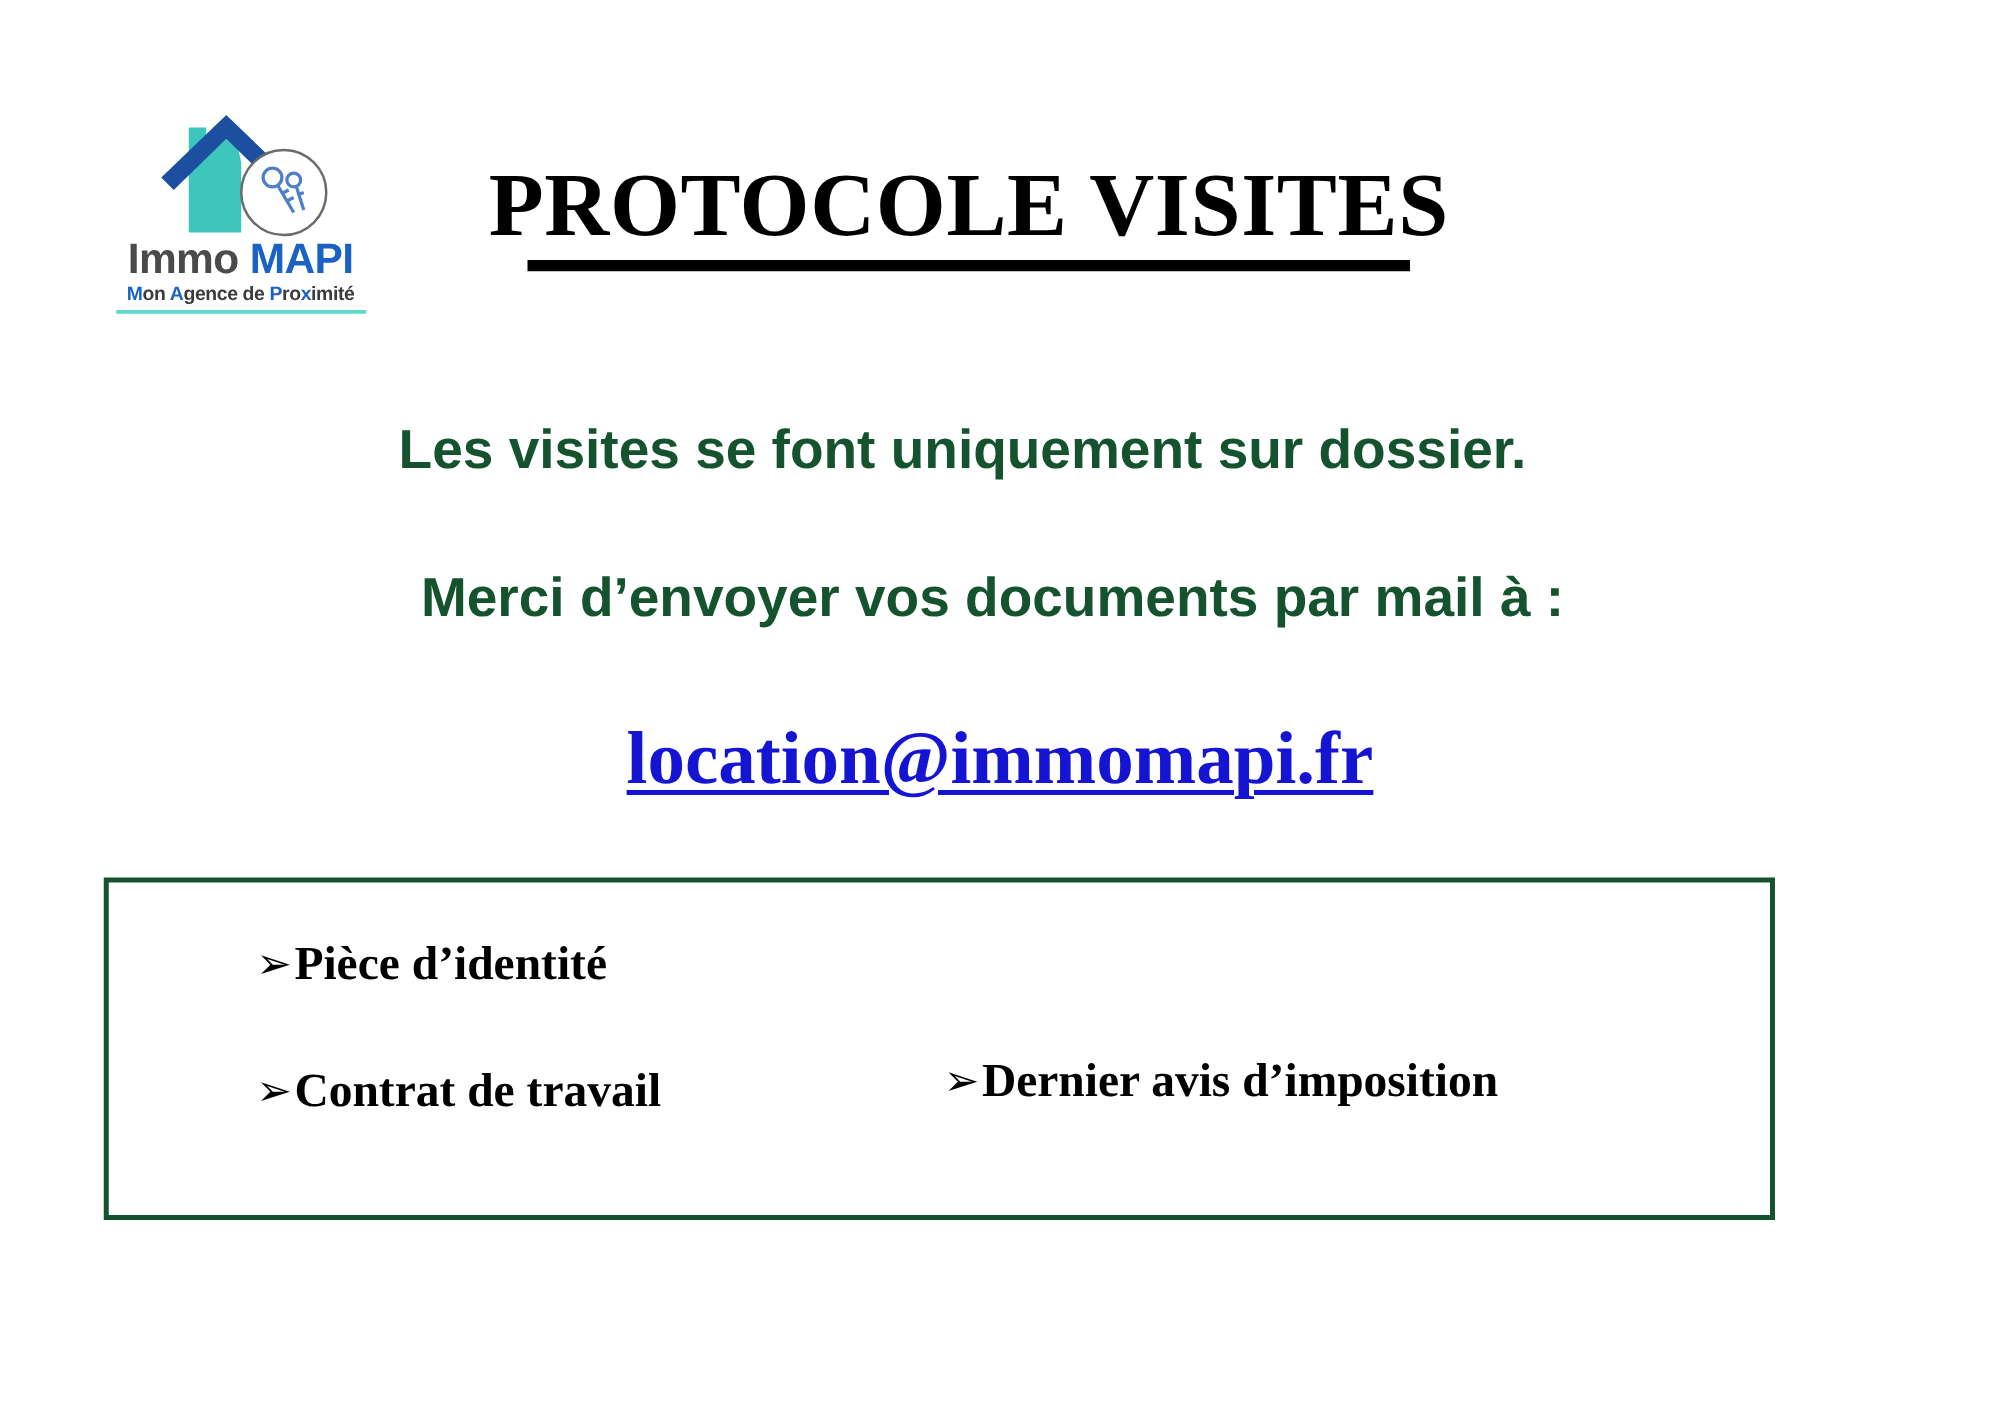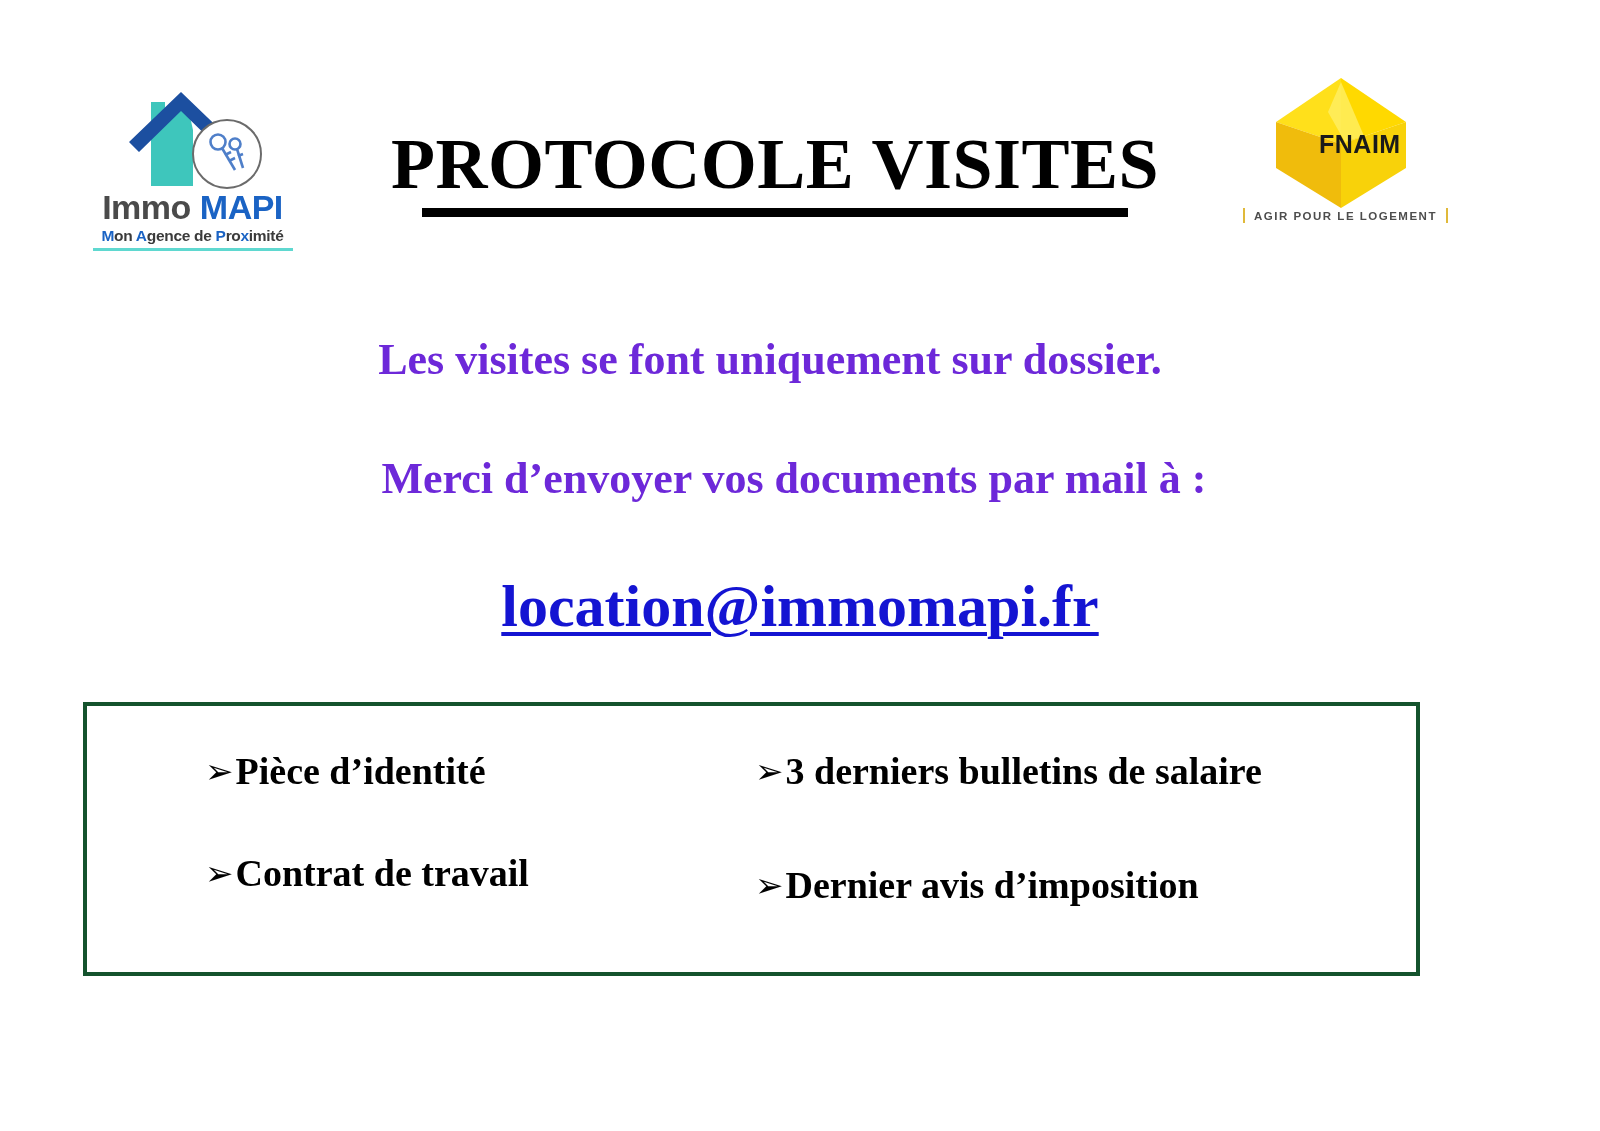--- a/index.html
+++ b/index.html
@@ -146,25 +146,25 @@
   }
   .fnaim-bar.left { margin-right: 9px; }
   .fnaim-bar.right { margin-left: 9px; }
 
   
   .body-line {
     position: absolute;
     left: 0;
     width: 1540px;
     text-align: center;
-    font-family: Liberation Serif, serif;
+    font-family: Liberation Sans, sans-serif;
     font-weight: bold;
     font-size: 44px;
     line-height: 1;
-    color: #6d28d9;
+    color: #14532d;
     white-space: nowrap;
   }
   #line-visites { top: 338px; }
   #line-merci   { top: 457px; padding-left: 24px; }
 
   #email-line {
     position: absolute;
     left: 0;
     top: 576px;
     width: 1600px;
@@ -213,21 +213,21 @@
   .doc-bullet {
     font-family: "DejaVu Sans", sans-serif;
     font-size: 34px;
     font-weight: normal;
     margin-right: 2px;
     vertical-align: 1px;
   }
   #doc-0 { left: 118px; top: 46px; }
   #doc-1 { left: 118px; top: 148px; }
   #doc-2 { left: 668px; top: 46px; }
-  #doc-3 { left: 668px; top: 160px; }
+  #doc-3 { left: 668px; top: 140px; }
 </style>
 </head>
 <body>
 
 <div id="header">
 
   <div id="logo-immomapi">
     <div id="immomapi-mark">
       <svg width="215" height="112" viewBox="0 0 215 112">
 
@@ -253,60 +253,39 @@
     <div id="immomapi-wordmark"><span class="wm-immo">Immo</span> <span class="wm-mapi">MAPI</span></div>
     <div id="immomapi-tagline"><span class="tg-b">M</span><span class="tg-a">on </span><span class="tg-b">A</span><span class="tg-a">gence de </span><span class="tg-b">P</span><span class="tg-a">ro</span><span class="tg-b">x</span><span class="tg-a">imité</span></div>
     <div id="immomapi-rule"></div>
   </div>
 
   <div id="page-title-wrap">
     <span id="page-title">PROTOCOLE VISITES</span>
     <span id="page-title-underline"></span>
   </div>
 
-  <div id="logo-fnaim">
-    <div id="fnaim-mark">
-      <svg width="150" height="134" viewBox="0 0 150 134">
-
-        <polygon points="75,2 10,46 75,68 75,2" fill="#ffe01b"></polygon>
-
-        <polygon points="75,2 140,46 75,68 75,2" fill="#ffd900"></polygon>
-
-        <polygon points="10,46 10,92 75,132 75,68 10,46" fill="#f0bc0c"></polygon>
-
-        <polygon points="140,46 140,92 75,132 75,68 140,46" fill="#f8d20a"></polygon>
-
-        <polygon points="75,6 98,60 79,66 62,36" fill="#fff06b" opacity="0.75"></polygon>
-      </svg>
-      <div id="fnaim-word">FNAIM</div>
-    </div>
-    <div id="fnaim-tagline"><span class="fnaim-bar left"></span><span>AGIR POUR LE LOGEMENT</span><span class="fnaim-bar right"></span></div>
-  </div>
 </div>
 
 <div class="body-line" id="line-visites">Les visites se font uniquement sur dossier.</div>
 <div class="body-line" id="line-merci">Merci d’envoyer vos documents par mail à :</div>
 
 <div id="email-line">
   <span id="email-link">location@immomapi.fr</span>
 </div>
 
 <div id="documents-box">
   <div id="documents-grid">
 
     <div class="doc-item" id="doc-0">
       <span class="doc-bullet">➢</span><span>Pièce d’identité</span>
     </div>
 
     <div class="doc-item" id="doc-1">
       <span class="doc-bullet">➢</span><span>Contrat de travail</span>
     </div>
 
-    <div class="doc-item" id="doc-2">
-      <span class="doc-bullet">➢</span><span>3 derniers bulletins de salaire</span>
-    </div>
 
     <div class="doc-item" id="doc-3">
       <span class="doc-bullet">➢</span><span>Dernier avis d’imposition</span>
     </div>
 
   </div>
 </div>
 
 </body></html>

